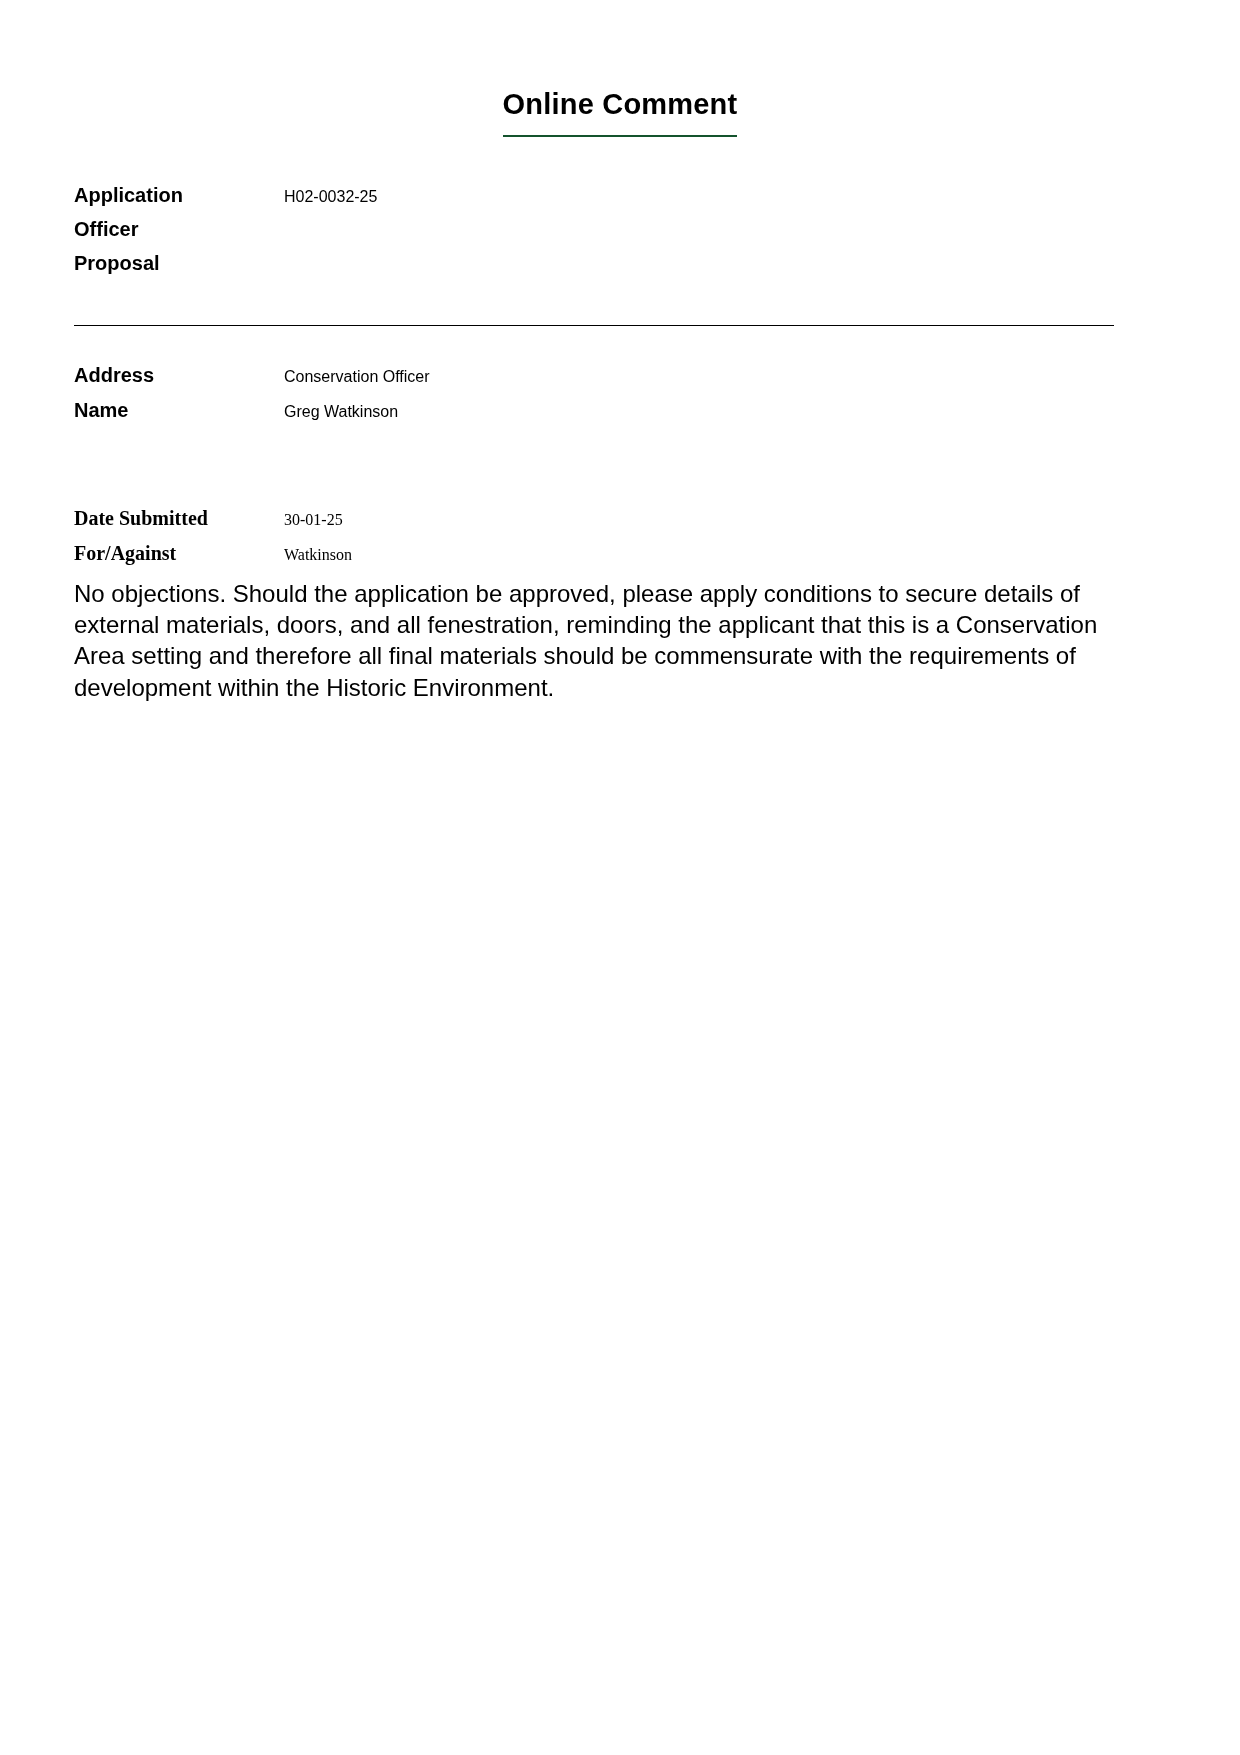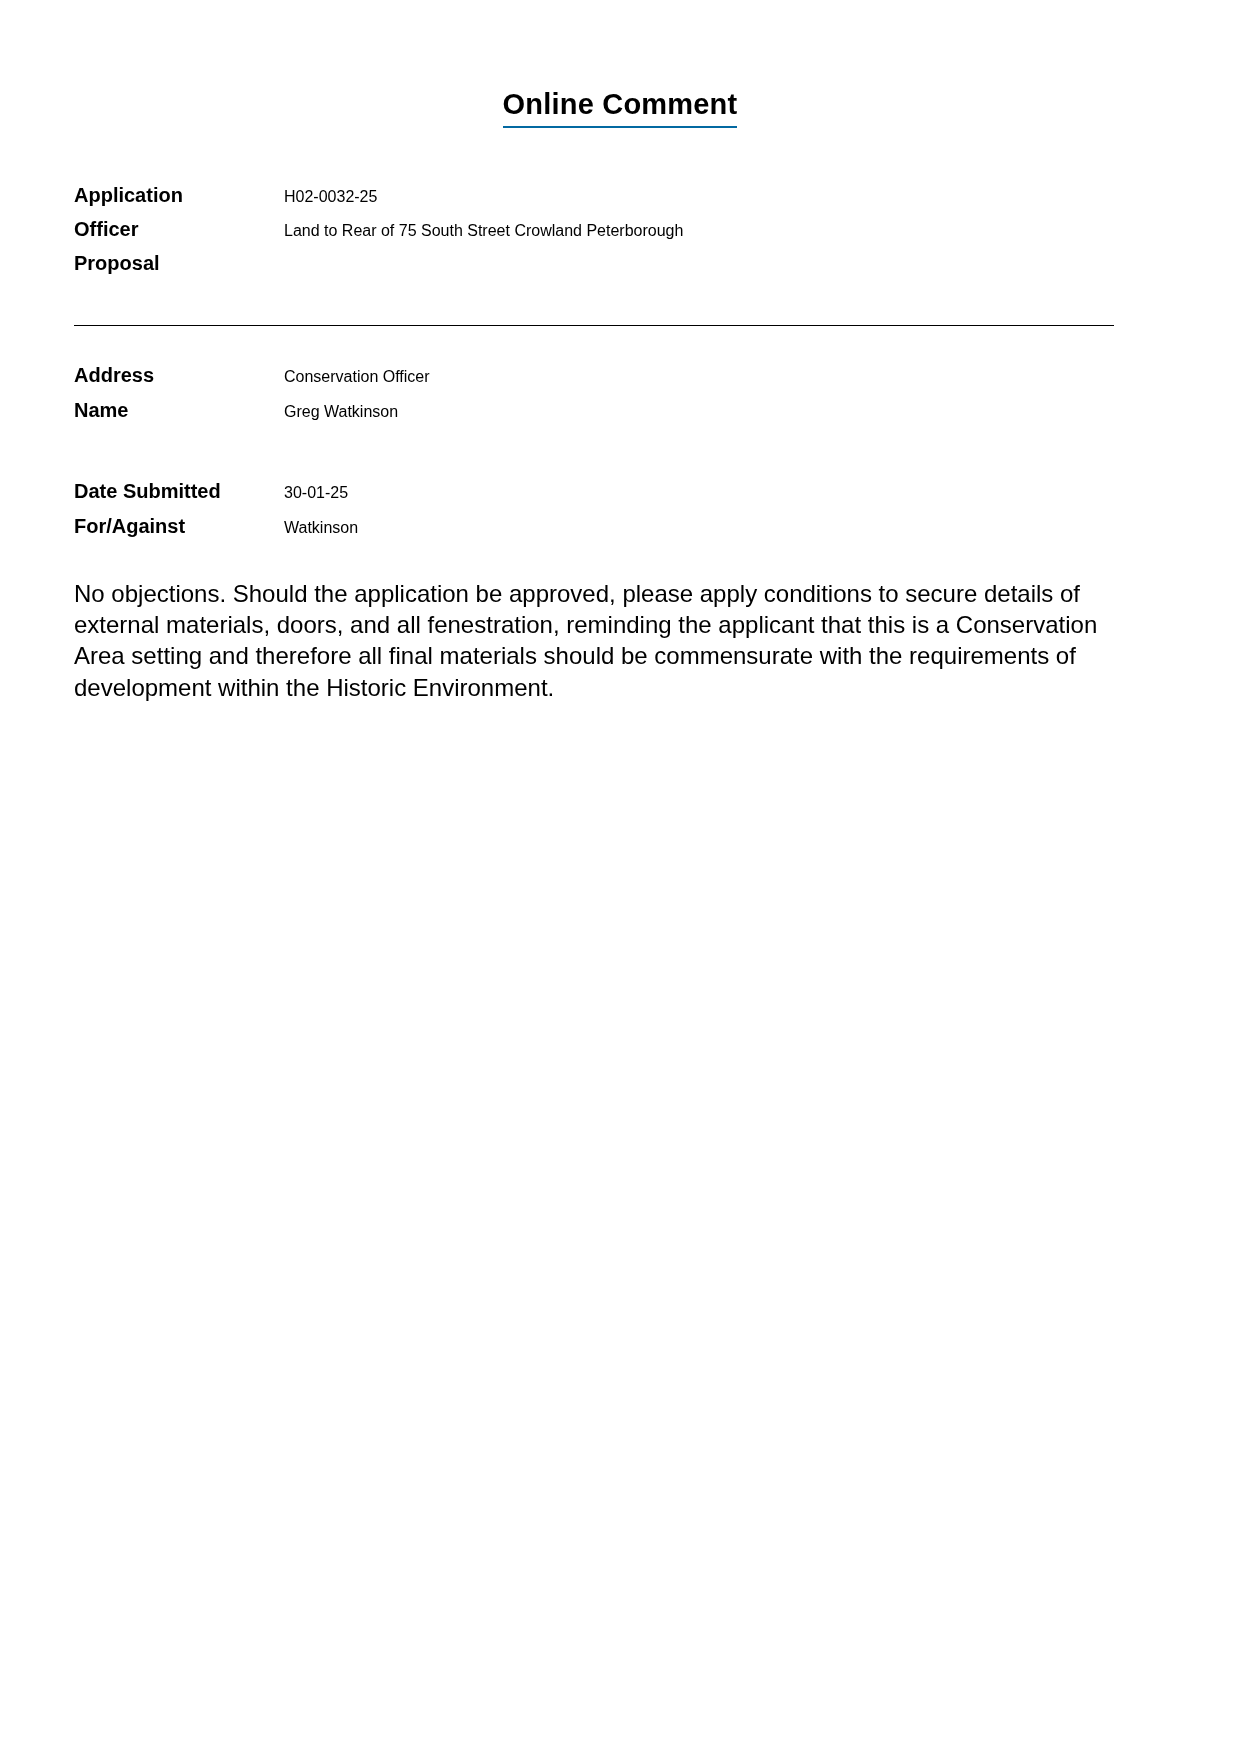--- a/index.html
+++ b/index.html
@@ -27,22 +27,22 @@
     position: absolute;
     top: 88px;
     left: 0;
     width: 1240px;
     text-align: center;
     font-size: 29px;
     font-weight: bold;
     letter-spacing: 0.2px;
   }
   .doc-title span {
-    border-bottom: 2px solid #0369a1;
-    padding-bottom: 6px;
+    border-bottom: 2px solid #14532d;
+    padding-bottom: 15px;
   }
 
   .section {
     position: absolute;
     left: 74px;
     width: 1092px;
   }
 
   .row {
     display: flex;
@@ -70,21 +70,21 @@
     left: 74px;
     top: 325px;
     width: 1040px;
     height: 1px;
     background: #000000;
   }
 
   .name-block { top: 362px; }
   .name-block .row { margin-bottom: 9px; }
 
-  .meta-block { top: 478px; }
+  .meta-block { top: 505px; font-family: Liberation Serif, serif; }
   .meta-block .label { flex: 0 0 210px; }
   .meta-block .row { margin-bottom: 9px; }
 
   .comment-body {
     position: absolute;
     left: 74px;
     top: 578px;
     width: 1048px;
     font-size: 24px;
     line-height: 1.30;
@@ -100,21 +100,20 @@
     <span>Online Comment</span>
   </div>
 
   <div class="section app-block">
     <div class="row">
       <div class="label">Application</div>
       <div class="value">H02-0032-25</div>
     </div>
     <div class="row">
       <div class="label">Officer</div>
-      <div class="value">Land to Rear of 75 South Street Crowland Peterborough</div>
     </div>
     <div class="row">
       <div class="label">Proposal</div>
     </div>
   </div>
 
   <div class="divider"></div>
 
   <div class="section name-block">
     <div class="row">

